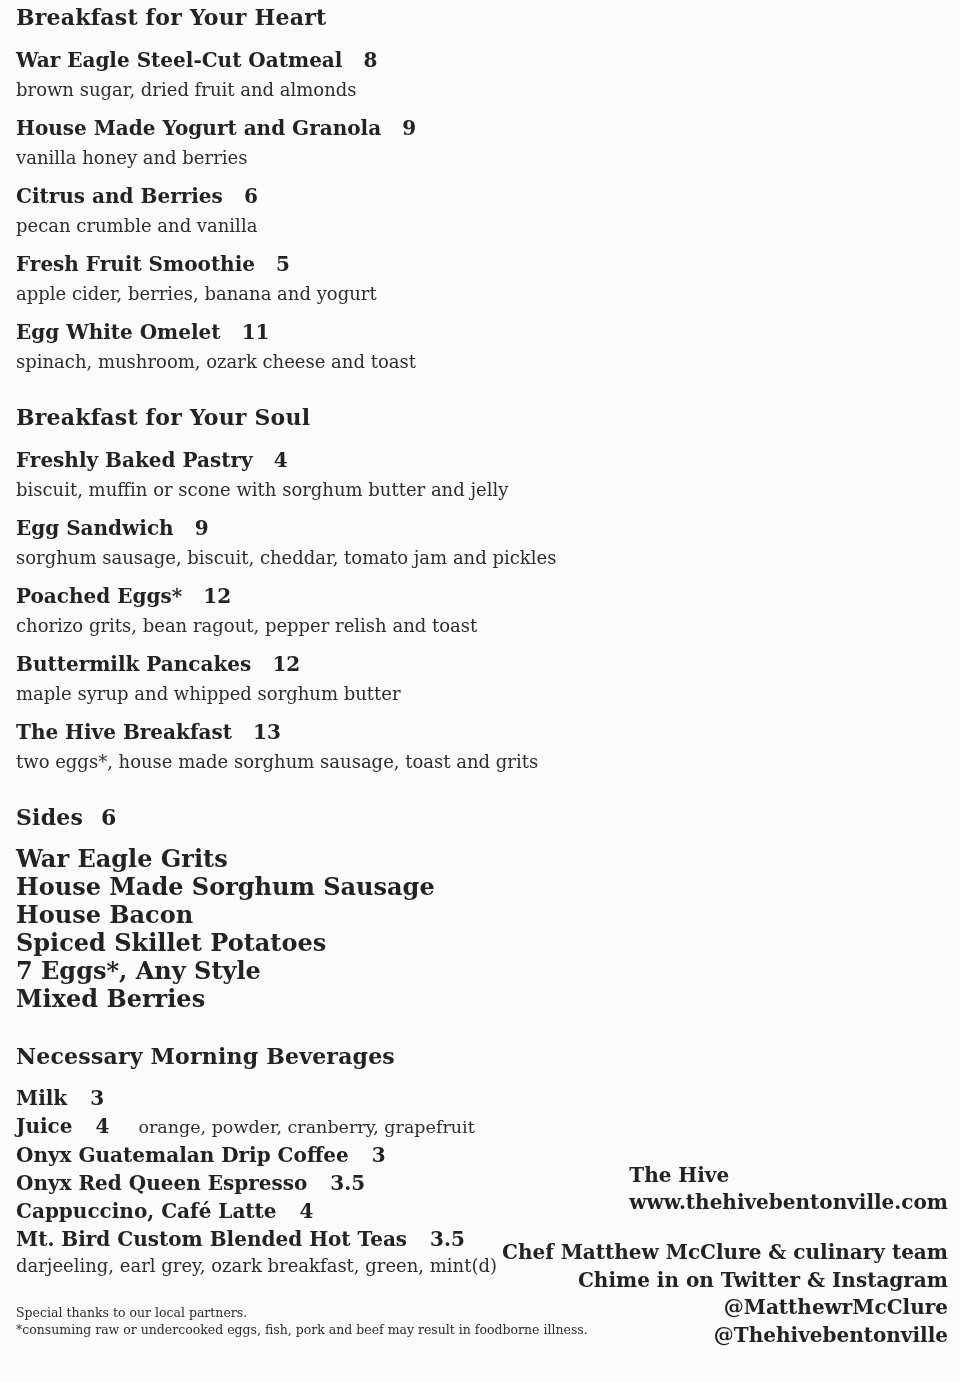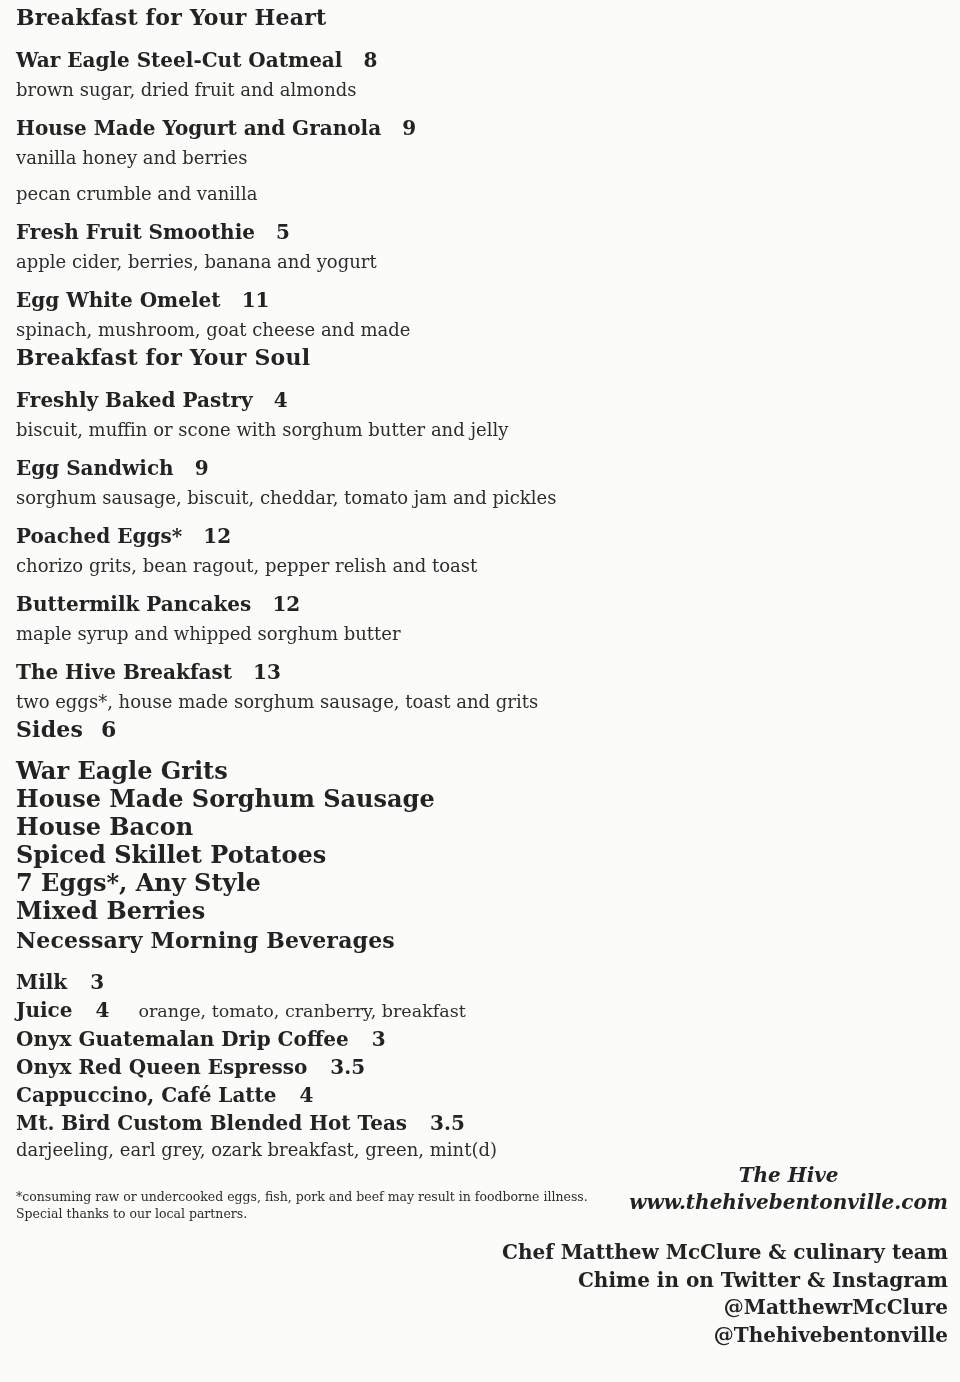--- a/index.html
+++ b/index.html
@@ -6,41 +6,41 @@
   html, body { margin: 0; padding: 0; }
   body {
     width: 960px; height: 1382px;
     background: #fbfbfa;
     color: #232323;
     font-family: "DejaVu Serif", "Liberation Serif", serif;
     overflow: hidden;
     position: relative;
   }
   .menu-col { position: absolute; left: 16px; top: 2px; width: 680px; }
-  .section + .section { }
+  .section + .section { margin-top: 28px; }
   .section-title {
     font-size: 22px; font-weight: 700; line-height: 30px;
     margin: 0 0 13px 0; letter-spacing: 0.2px;
   }
   .title-price { margin-left: 18px; }
   .item + .item { margin-top: 11px; }
   .item-line { line-height: 30px; }
   .item-name { font-size: 20px; font-weight: 600; }
   .item-price { font-size: 20px; font-weight: 600; margin-left: 16px; }
   .item-desc {
     font-size: 18px; font-weight: 400; line-height: 25px;
     color: #2d2d2d; white-space: pre-wrap;
   }
   .side-line { font-size: 24px; font-weight: 600; line-height: 28px; }
   .bev-line  { font-size: 20px; font-weight: 600; line-height: 28px; }
   .bev-note  { font-size: 17.5px; font-weight: 400; margin-left: 22px; color: #2d2d2d; }
   .footnote  { margin-top: 26px; font-size: 12.5px; line-height: 17px; color: #2b2b2b; }
   .footer-brand {
-    position: absolute; right: 12px; top: 1162px; text-align: center;
-    font-size: 20px; font-weight: 600; line-height: 27px; font-style: italic;
+    position: absolute; right: 12px; top: 1162px; text-align: left;
+    font-size: 20px; font-weight: 600; line-height: 27px;
   }
   .footer-credits {
     position: absolute; right: 12px; top: 1239px; text-align: right;
     font-size: 20px; font-weight: 600; line-height: 27.5px;
   }
 </style>
 </head>
 <body>
 
 <div class="menu-col">
@@ -58,37 +58,41 @@
 
     <div class="item">
       <div class="item-line">
         <span class="item-name">House Made Yogurt and Granola</span>
         <span class="item-price">9</span>
       </div>
       <div class="item-desc">vanilla honey and berries</div>
     </div>
 
     <div class="item">
+      <div class="item-line">
+        <span class="item-name">Citrus and Berries</span>
+        <span class="item-price">6</span>
+      </div>
       <div class="item-desc">pecan crumble and vanilla</div>
     </div>
 
     <div class="item">
       <div class="item-line">
         <span class="item-name">Fresh Fruit Smoothie</span>
         <span class="item-price">5</span>
       </div>
       <div class="item-desc">apple cider, berries, banana and yogurt</div>
     </div>
 
     <div class="item">
       <div class="item-line">
         <span class="item-name">Egg White Omelet</span>
         <span class="item-price">11</span>
       </div>
-      <div class="item-desc">spinach, mushroom, goat cheese and made</div>
+      <div class="item-desc">spinach, mushroom, ozark cheese and toast</div>
     </div>
   </div>
 
   <div class="section">
     <h2 class="section-title">Breakfast for Your Soul</h2>
 
     <div class="item">
       <div class="item-line">
         <span class="item-name">Freshly Baked Pastry</span>
         <span class="item-price">4</span>
@@ -145,21 +149,21 @@
     <h2 class="section-title">Necessary Morning Beverages</h2>
 
     <div class="bev-line">
       <span>Milk</span>
       <span class="item-price">3</span>
     </div>
 
     <div class="bev-line">
       <span>Juice</span>
       <span class="item-price">4</span>
-      <span class="bev-note">orange, tomato, cranberry, breakfast</span>
+      <span class="bev-note">orange, powder, cranberry, grapefruit</span>
     </div>
 
     <div class="bev-line">
       <span>Onyx Guatemalan Drip Coffee</span>
       <span class="item-price">3</span>
     </div>
 
     <div class="bev-line">
       <span>Onyx Red Queen Espresso</span>
       <span class="item-price">3.5</span>
@@ -171,22 +175,22 @@
     </div>
 
     <div class="bev-line">
       <span>Mt. Bird Custom Blended Hot Teas</span>
       <span class="item-price">3.5</span>
     </div>
     <div class="item-desc">darjeeling, earl grey, ozark breakfast, green, mint(d)</div>
   </div>
 
   <div class="footnote">
+    <div>Special thanks to our local partners.</div>
     <div>*consuming raw or undercooked eggs, fish, pork and beef may result in foodborne illness.</div>
-    <div>Special thanks to our local partners.</div>
   </div>
 </div>
 
 <div class="footer-brand">
   <div>The Hive</div>
   <div>www.thehivebentonville.com</div>
 </div>
 
 <div class="footer-credits">
   <div>Chef Matthew McClure &amp; culinary team</div>

